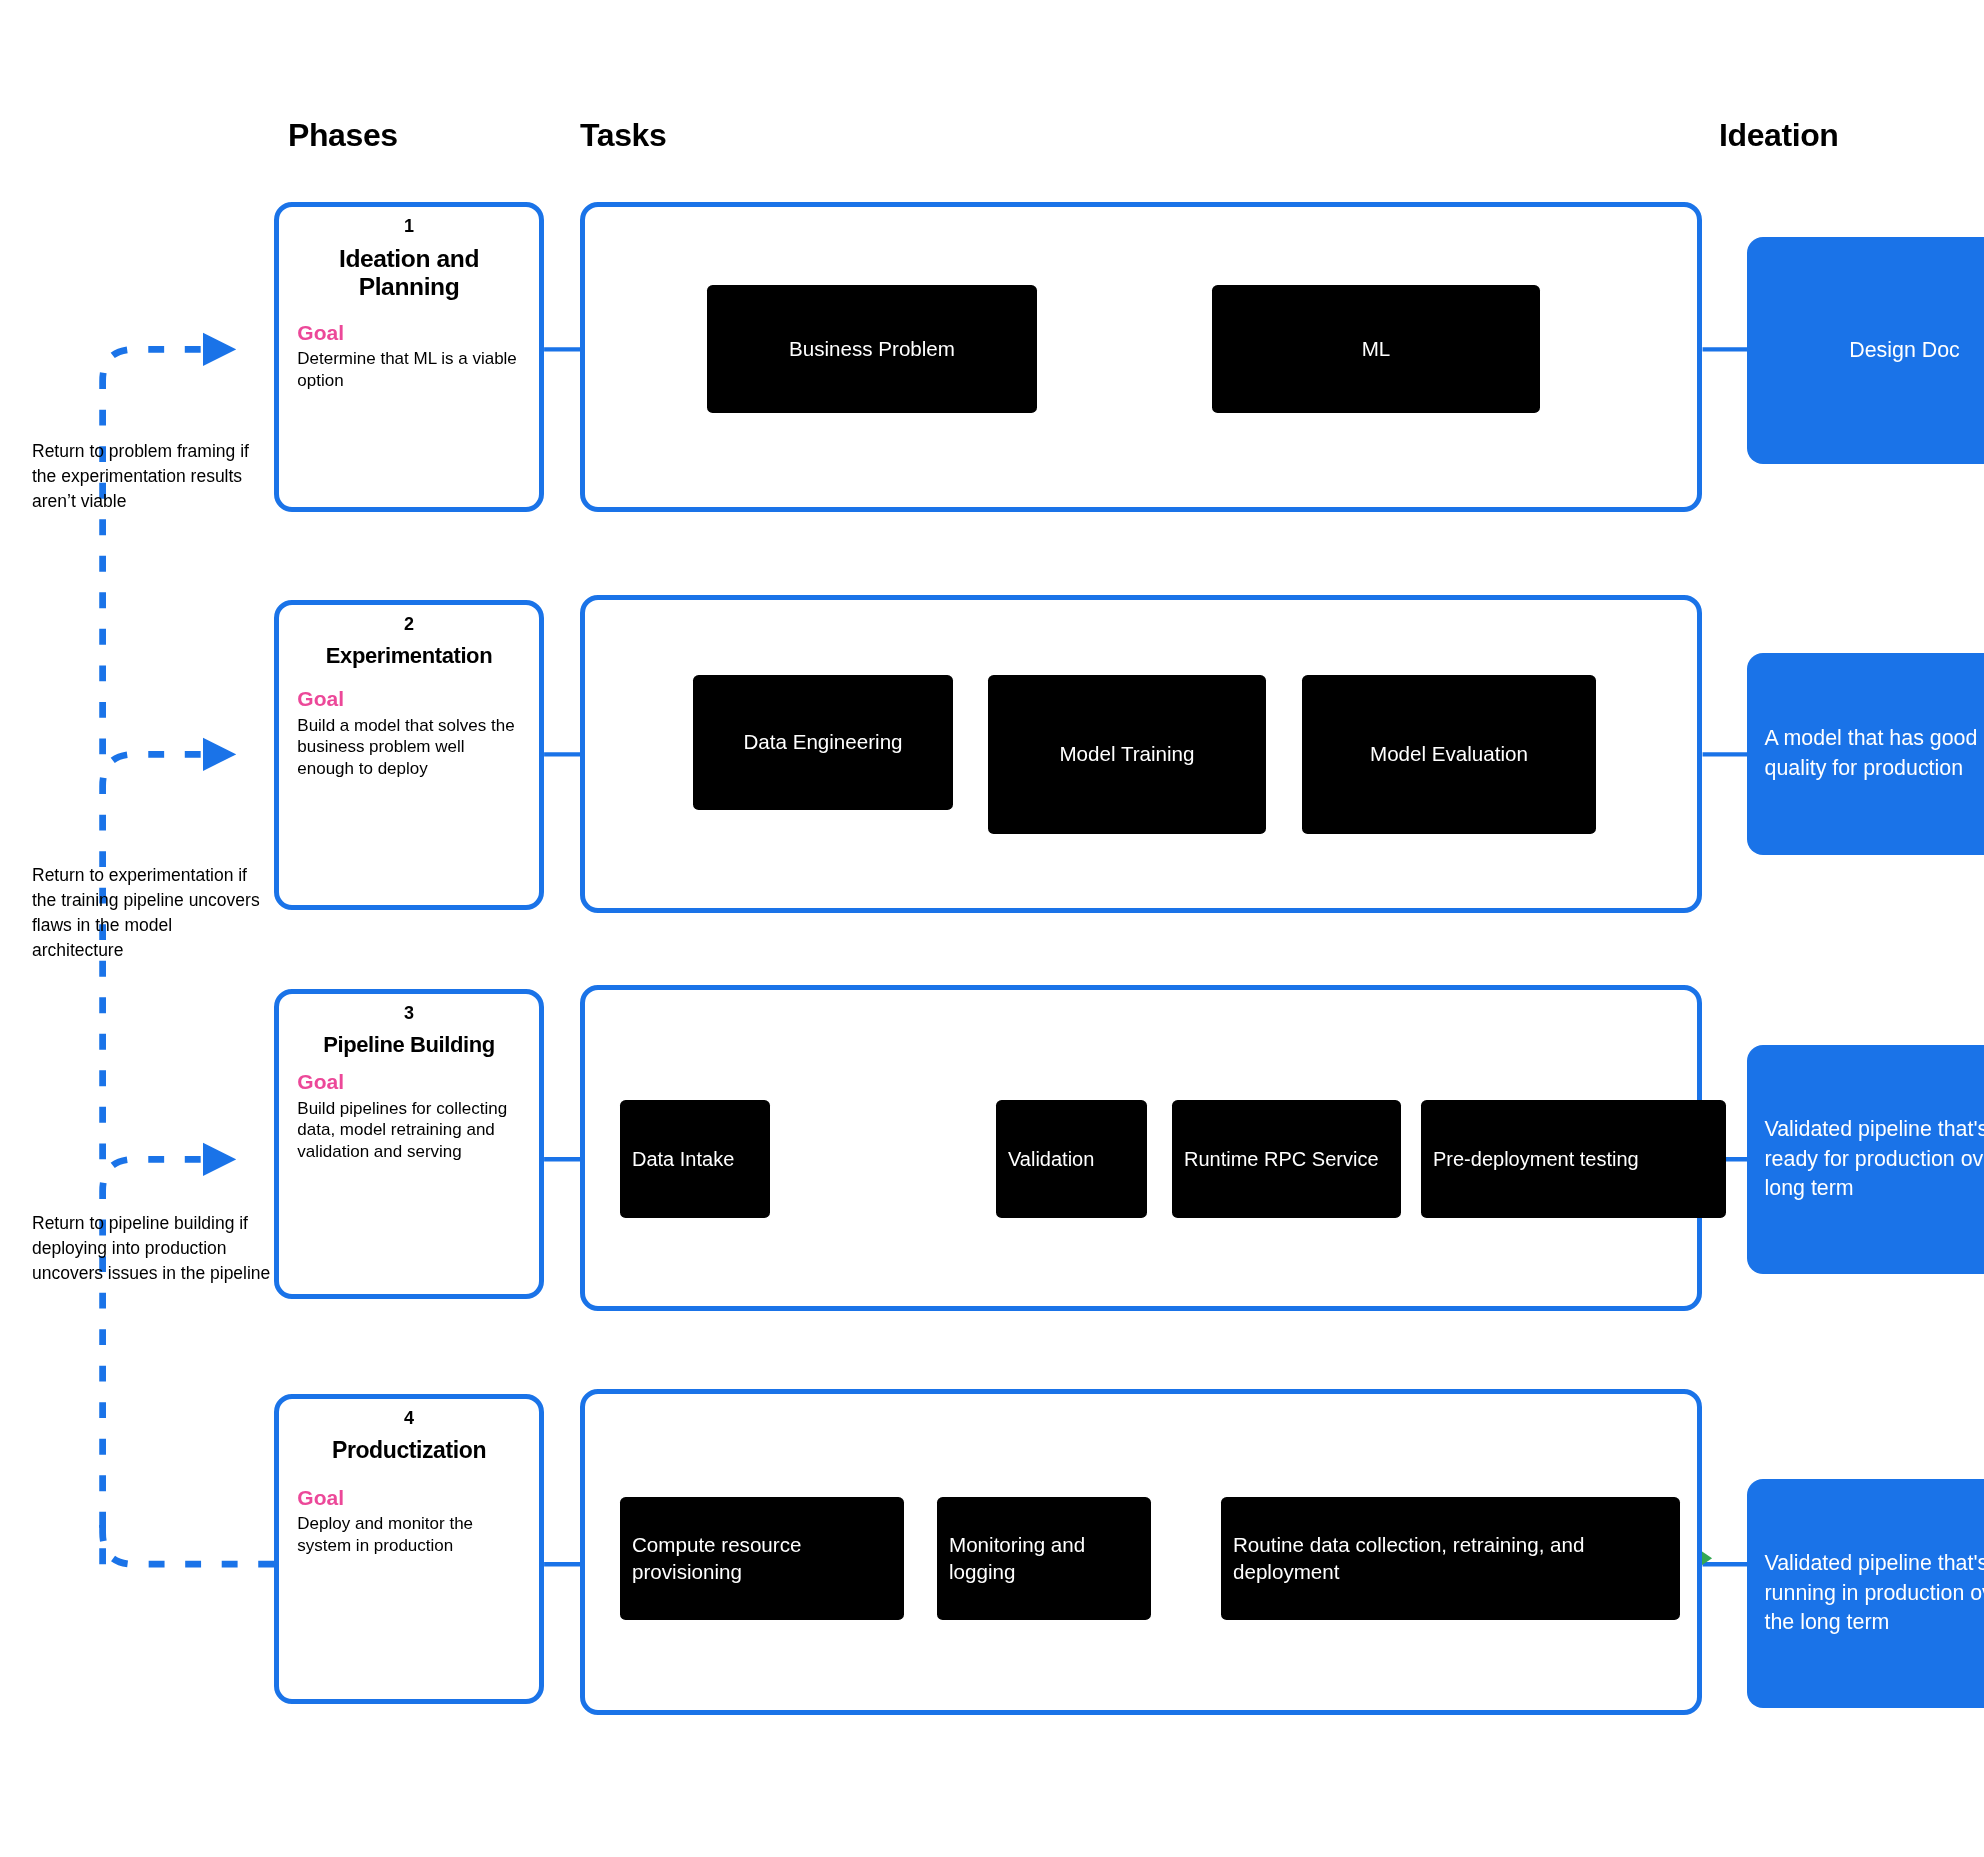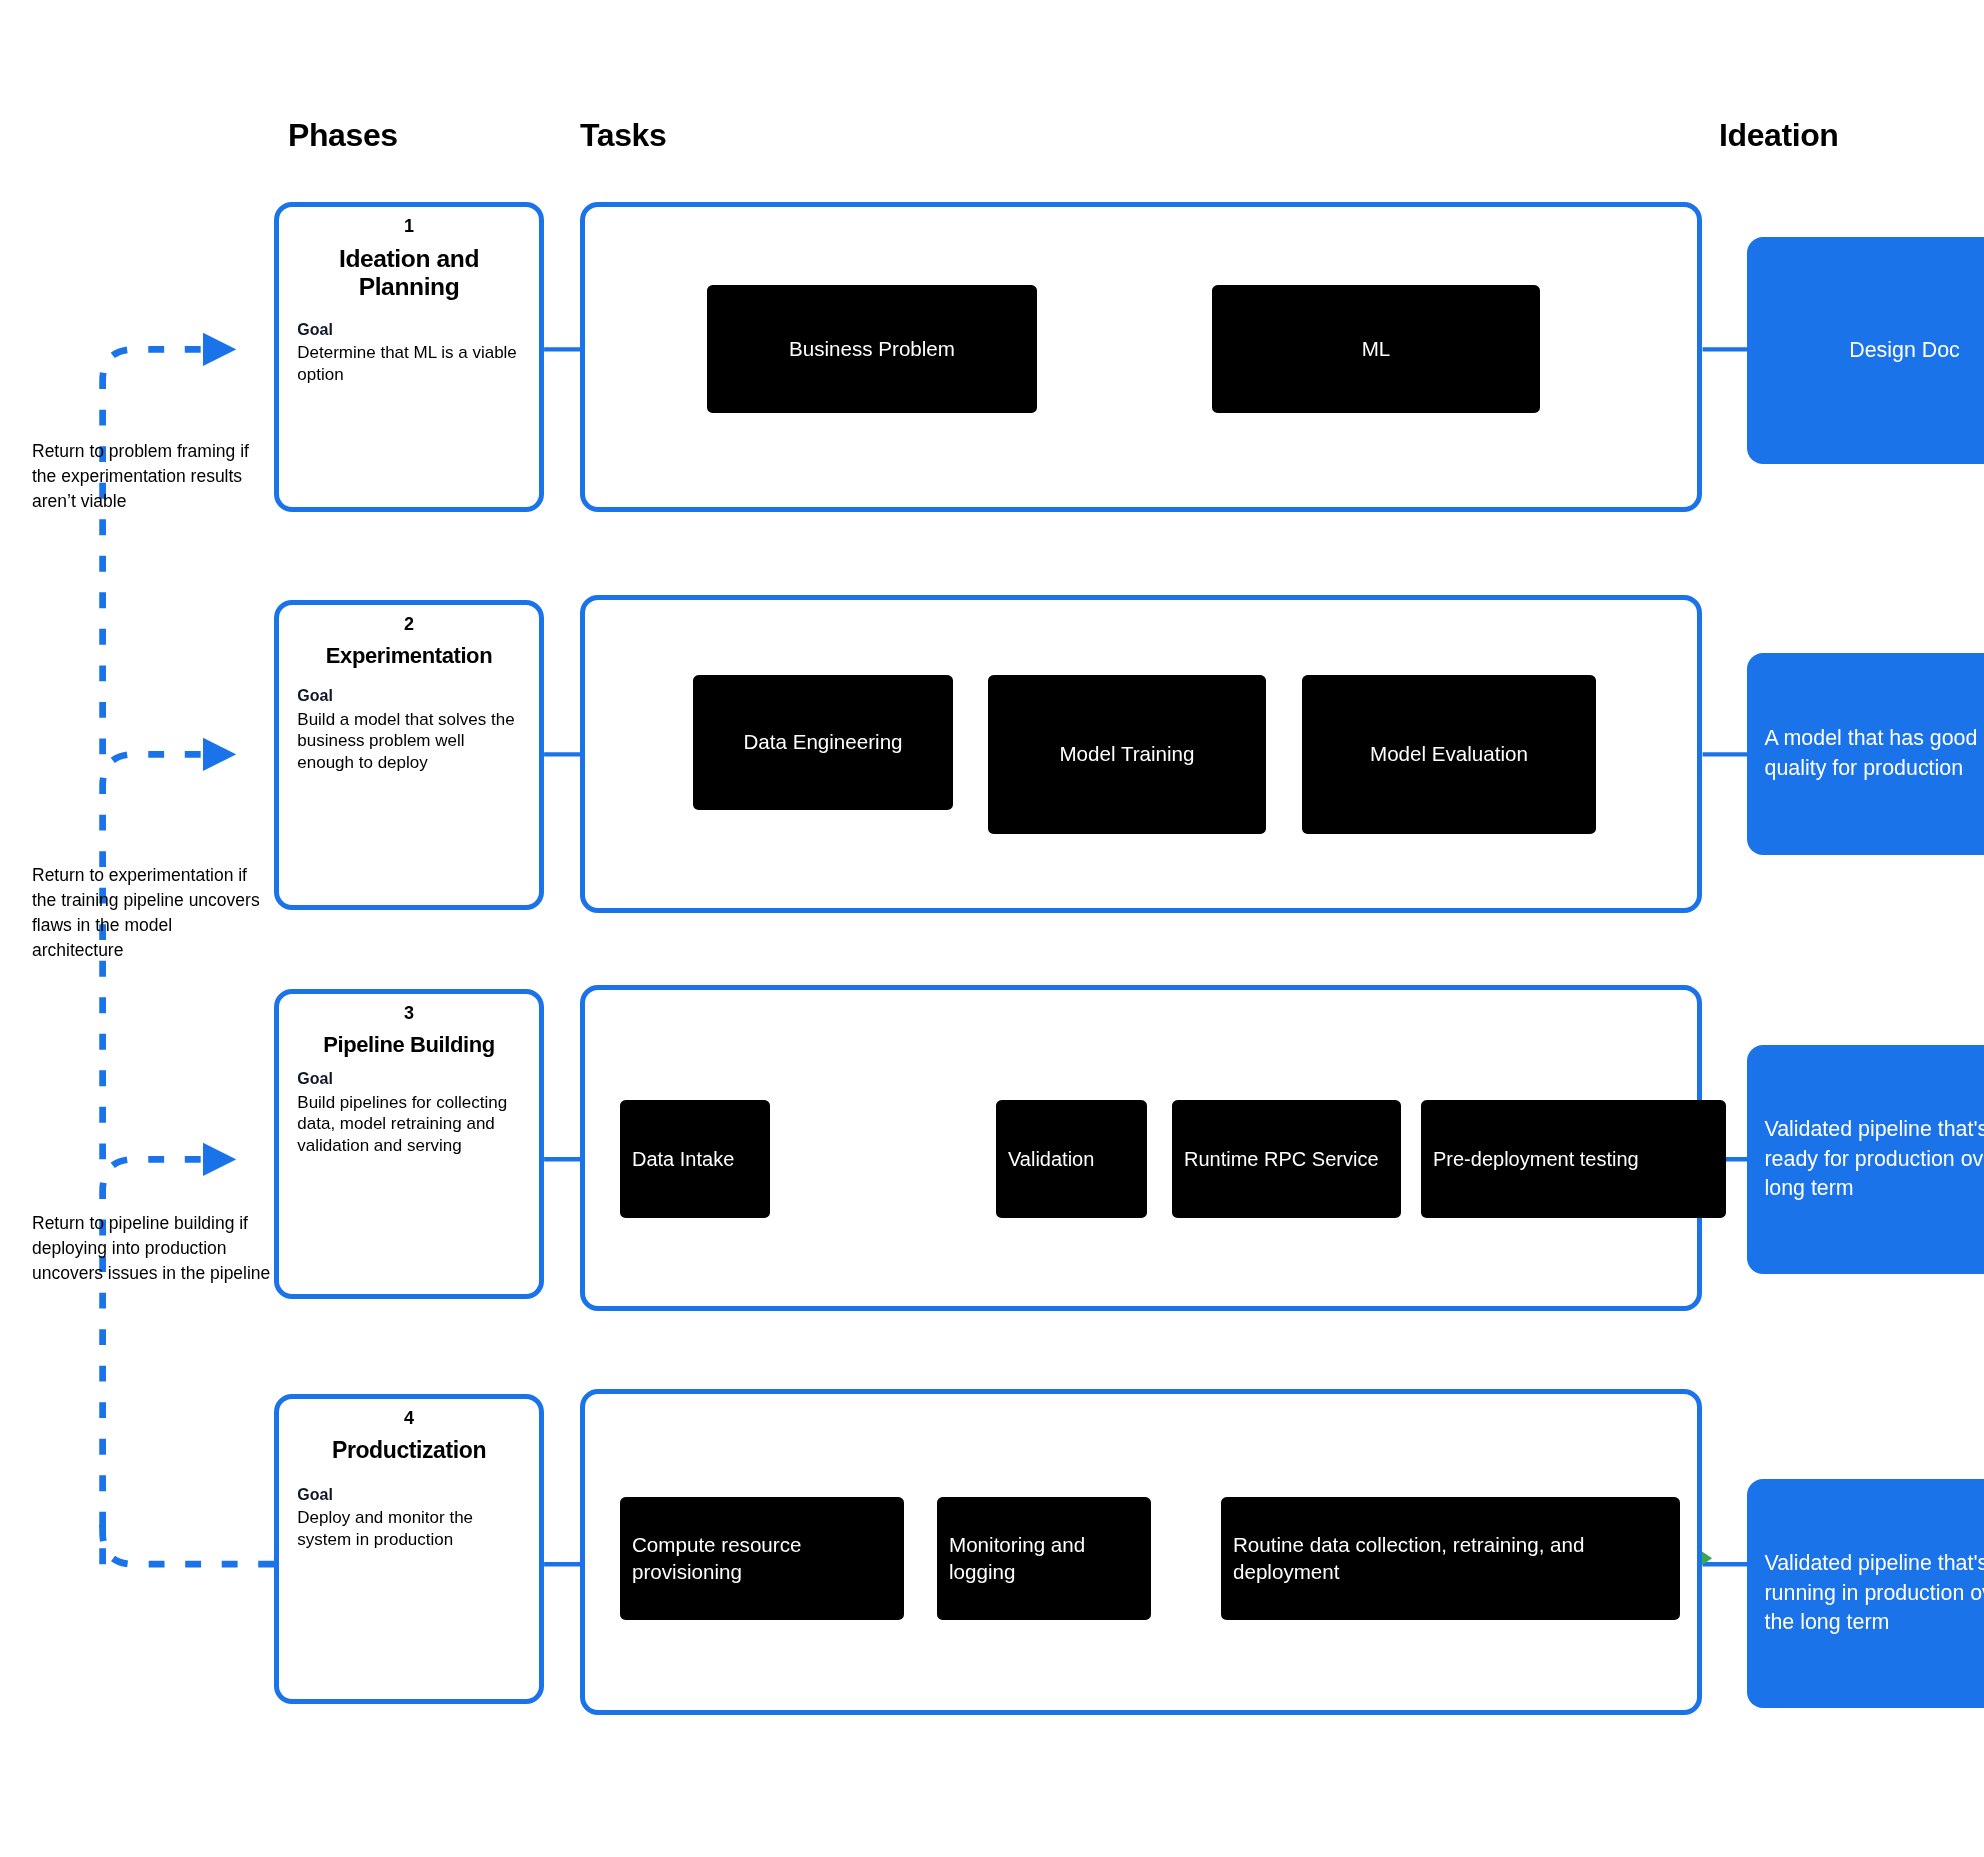--- a/index.html
+++ b/index.html
@@ -57,22 +57,22 @@
     line-height: 1.15;
     margin-top: 8.7px;
     letter-spacing: -0.4px;
   }
   .goal-block {
     margin-top: 18px;
     padding-left: 4px;
   }
   .goal-label {
     font-weight: bold;
-    font-size: 16px;
-    color: #0f172a;
+    font-size: 21px;
+    color: #ec4899;
     line-height: 1.2;
   }
   .goal-text {
     font-size: 17px;
     color: #000;
     line-height: 1.27;
     margin-top: 3.2px;
   }
   
   .tasks-card {

